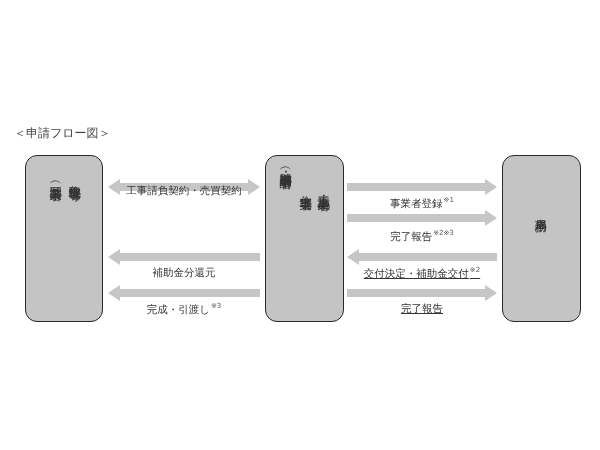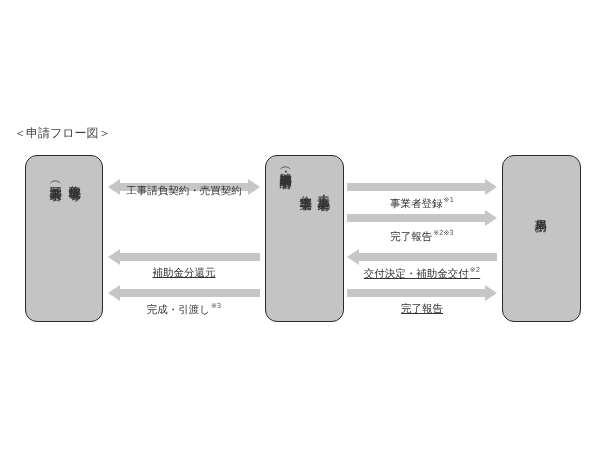--- a/index.html
+++ b/index.html
@@ -38,21 +38,21 @@
   <svg class="arrow" style="left:108px; top:179px;" width="152" height="16" viewBox="0 0 152 16">
     <polygon points="0,8 12,0 12,4 140,4 140,0 152,8 140,16 140,12 12,12 12,16" fill="#c6c6c6"></polygon>
   </svg>
   <div class="label" style="left:108px; top:184px; width:152px;">
     <span>工事請負契約・売買契約</span>
   </div>
 
   <svg class="arrow" style="left:108px; top:249px;" width="152" height="16" viewBox="0 0 152 16">
     <polygon points="0,8 12,0 12,4 152,4 152,12 12,12 12,16" fill="#c6c6c6"></polygon>
   </svg>
-  <div class="label" style="left:108px; top:266px; width:152px;text-decoration:underline;">
+  <div class="label" style="left:108px; top:266px; width:152px;">
     <span>補助金分還元</span>
   </div>
 
   <svg class="arrow" style="left:108px; top:285px;" width="152" height="16" viewBox="0 0 152 16">
     <polygon points="0,8 12,0 12,4 152,4 152,12 12,12 12,16" fill="#c6c6c6"></polygon>
   </svg>
   <div class="label" style="left:108px; top:302px; width:152px;">
     <span>完成・引渡し</span><sup>※3</sup>
   </div>
 

